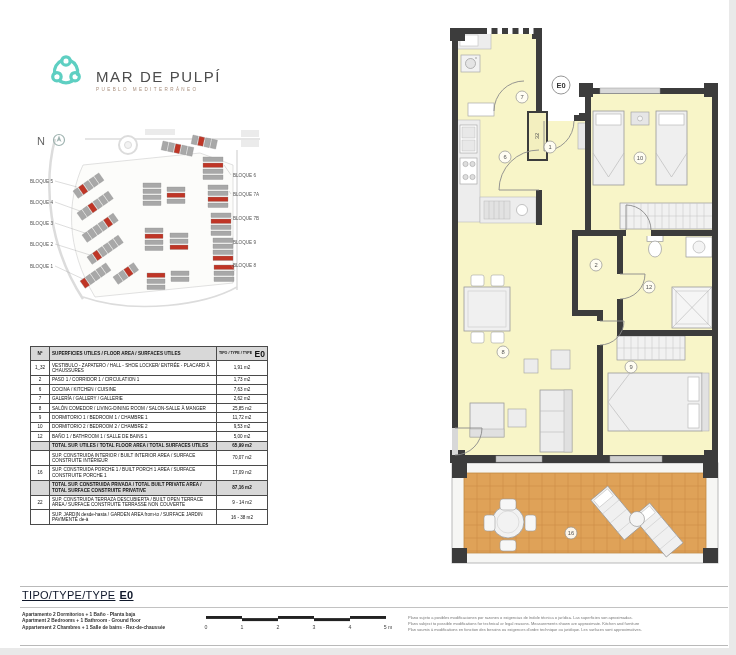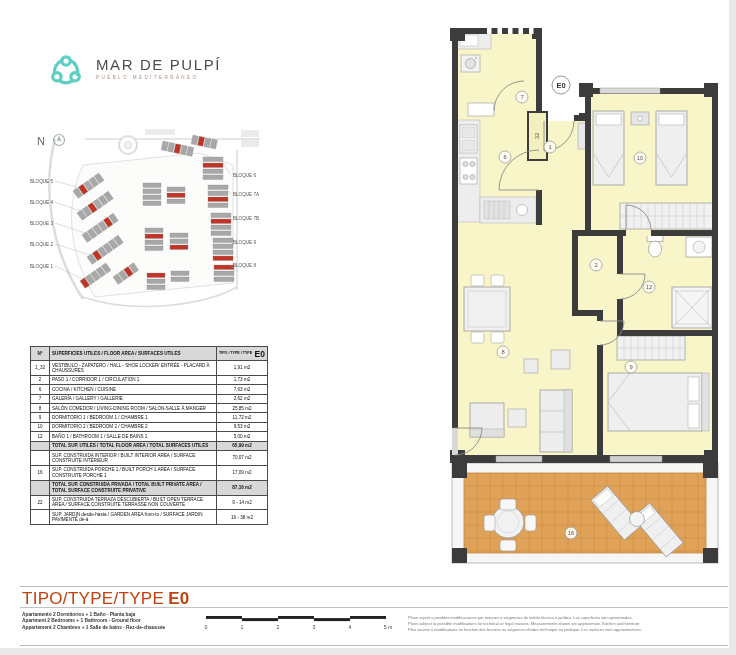--- a/index.html
+++ b/index.html
@@ -1,40 +1,40 @@
 <!DOCTYPE html>
 <html><head>
 <meta charset="utf-8">
 <style>
   html,body{margin:0;padding:0;background:#fff;}
   #sheet{position:relative;width:736px;height:655px;background:#ffffff;overflow:hidden;
          font-family:"Liberation Sans",sans-serif;color:#222;}
   
-  #logo{position:absolute;left:45px;top:50px;display:flex;align-items:flex-start;gap:9px;}
+  #logo{position:absolute;left:45px;top:50px;display:flex;align-items:flex-end;gap:9px;}
   #logo .txt{padding-top:6px;}
   #logo .title{font-size:15px;letter-spacing:1.6px;color:#4d4d4d;}
   #logo .subtitle{font-size:4.6px;letter-spacing:2.4px;color:#a98f7d;margin-top:2px;}
   
   #siteplan{position:absolute;left:25px;top:125px;}
   
   #areas{position:absolute;left:30px;top:346px;width:238px;border-collapse:collapse;
          font-size:4.6px;line-height:1.18;color:#111;}
   #areas td{border:0.7px solid #4a4a4a;padding:1.5px 2px;vertical-align:middle;}
   #areas .c-no{width:14px;text-align:center;}
   #areas .c-val{width:46px;text-align:center;white-space:nowrap;}
   #areas tr.head td{background:#d8d8d8;font-weight:bold;}
   #areas tr.total td{background:#d8d8d8;font-weight:bold;}
   #areas .typecell{display:flex;align-items:center;justify-content:space-between;gap:1px;}
   #areas .typecell .tiny{font-size:3.6px;width:14px;line-height:1.2;text-align:left;}
   #areas .typecell .big{font-size:8.5px;font-weight:bold;}
   
   #floorplan{position:absolute;left:448px;top:25px;}
   
   .rule{position:absolute;left:20px;width:708px;height:1px;background:#b9b9b9;}
-  #footer-title{position:absolute;left:22px;top:589px;font-size:17px;color:#c2410c;letter-spacing:.3px;}
+  #footer-title{position:absolute;left:22px;top:589px;font-size:11px;color:#0f172a;letter-spacing:.3px;text-decoration:underline;}
   #footer-title .t{font-weight:400;}
   #footer-title .b{font-weight:700;margin-left:4px;}
   #apt-desc{position:absolute;left:22px;top:612px;font-size:4.8px;font-weight:bold;
             color:#333;line-height:6.4px;}
   #scalebar{position:absolute;left:200px;top:609px;}
   #disclaimer{position:absolute;left:408px;top:615px;width:326px;font-size:4px;color:#777;
               line-height:6.2px;white-space:nowrap;overflow:hidden;}
   
   #edge-right{position:absolute;left:729px;top:0;width:7px;height:655px;background:#e9e9e9;}
   #edge-bottom{position:absolute;left:0;top:648px;width:736px;height:7px;background:#e9e9e9;}

